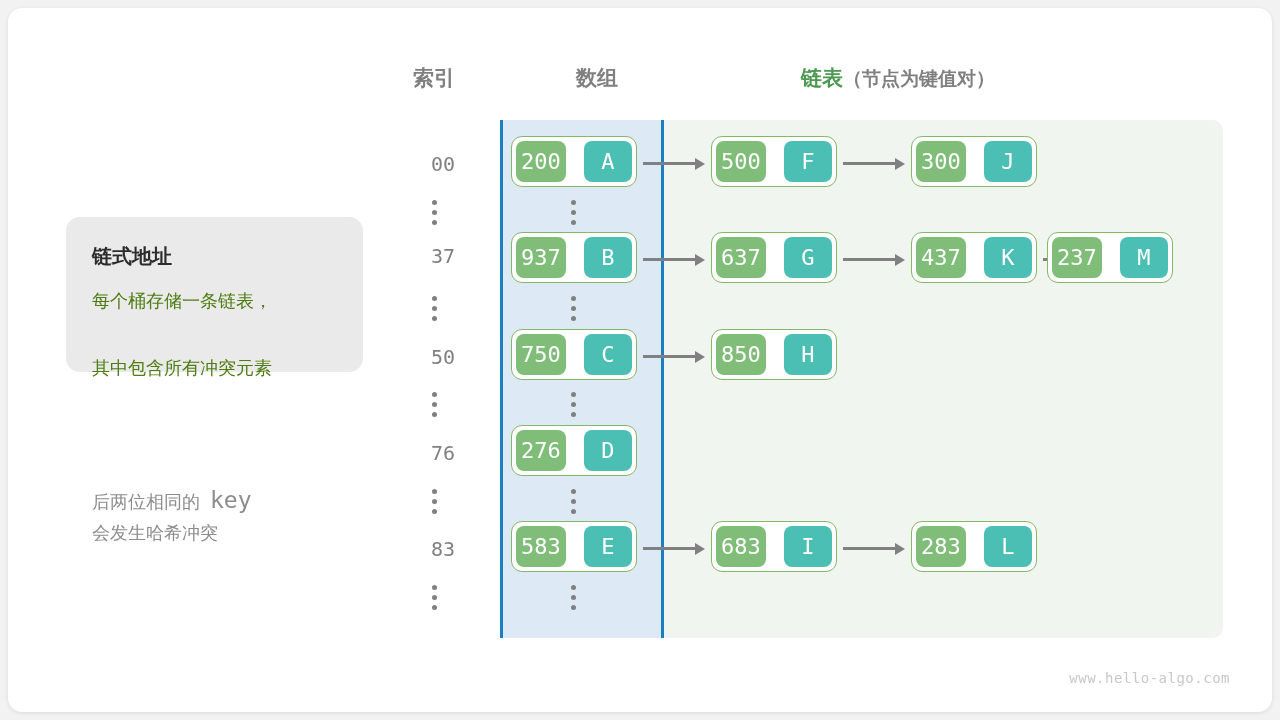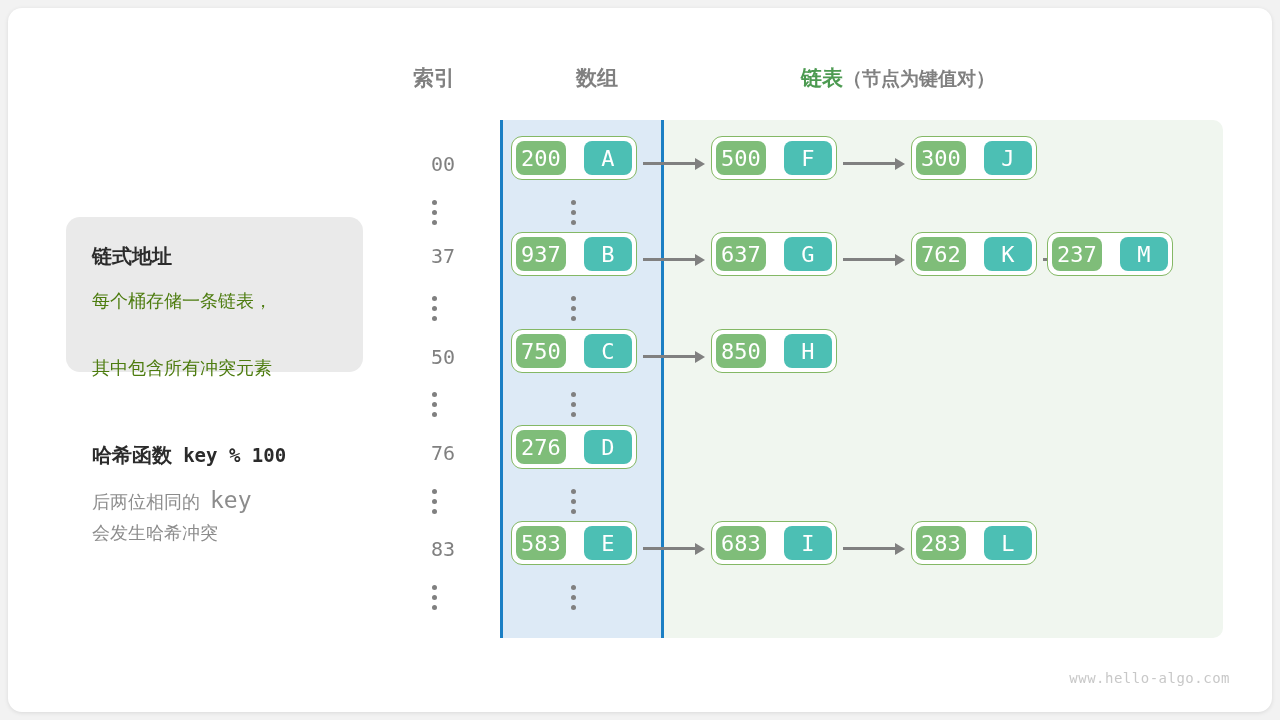--- a/index.html
+++ b/index.html
@@ -144,21 +144,21 @@
     height: 5px;
     border-radius: 50%;
     background: #808080;
     margin-bottom: 5px;
   }
   .vdots span:last-child { margin-bottom: 0; }
 
   
   .node {
     position: absolute;
-    height: 44px;
+    height: 51px;
     border: 1.5px solid #84b865;
     border-radius: 11px;
     background: #ffffff;
     box-sizing: border-box;
     display: flex;
     align-items: center;
     padding: 4px;
     gap: 18px;
   }
   .node .key {
@@ -233,23 +233,20 @@
     <div class="col-header" id="hdr-list">
       <span class="list-main">链表</span><span class="list-sub">（节点为键值对）</span>
     </div>
 
     <div id="info-card">
       <div id="info-title">链式地址</div>
       <div class="info-line" id="info-line-1">每个桶存储一条链表，</div>
       <div class="info-line" id="info-line-2">其中包含所有冲突元素</div>
     </div>
 
-    <div id="hash-title">
-      <span>哈希函数</span>&nbsp;&nbsp;<span class="mono">key % 100</span>
-    </div>
     <div class="hash-line" id="hash-line-1">
       <span>后两位相同的</span>&nbsp;&nbsp;<span class="mono">key</span>
     </div>
     <div class="hash-line" id="hash-line-2">会发生哈希冲突</div>
 
     <div id="rows-layer">
         <div class="index-label" style="top: 144px;">00</div>
         <div class="node" style="left: 503px; top: 128px; width: 126px;">
           <div class="key">200</div>
           <div class="val">A</div>
@@ -291,21 +288,21 @@
         </div>
         <div class="node" style="left: 703px; top: 224px; width: 126px;">
           <div class="key">637</div>
           <div class="val">G</div>
         </div>
         <div class="arrow" style="left: 835px; top: 246px; width: 62px;">
           <div class="shaft" style="width: 53px;"></div>
           <div class="head" style="left: 52px;"></div>
         </div>
         <div class="node" style="left: 903px; top: 224px; width: 126px;">
-          <div class="key">762</div>
+          <div class="key">437</div>
           <div class="val">K</div>
         </div>
         <div class="arrow" style="left: 1035px; top: 246px; width: 62px;">
           <div class="shaft" style="width: 53px;"></div>
           <div class="head" style="left: 52px;"></div>
         </div>
         <div class="node" style="left: 1039px; top: 224px; width: 126px;">
           <div class="key">237</div>
           <div class="val">M</div>
         </div>

